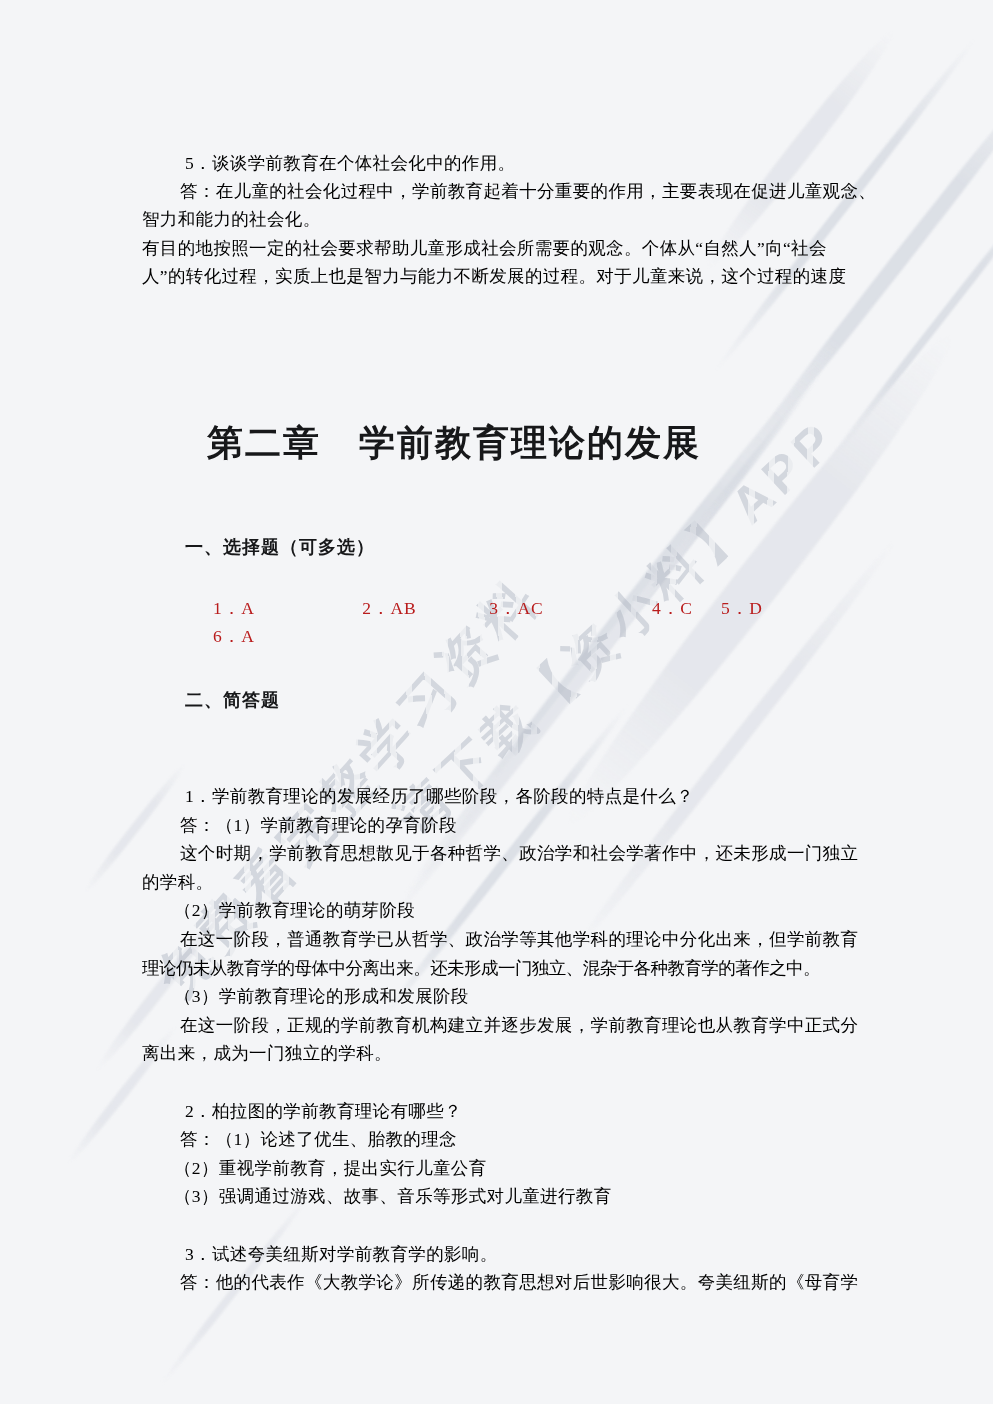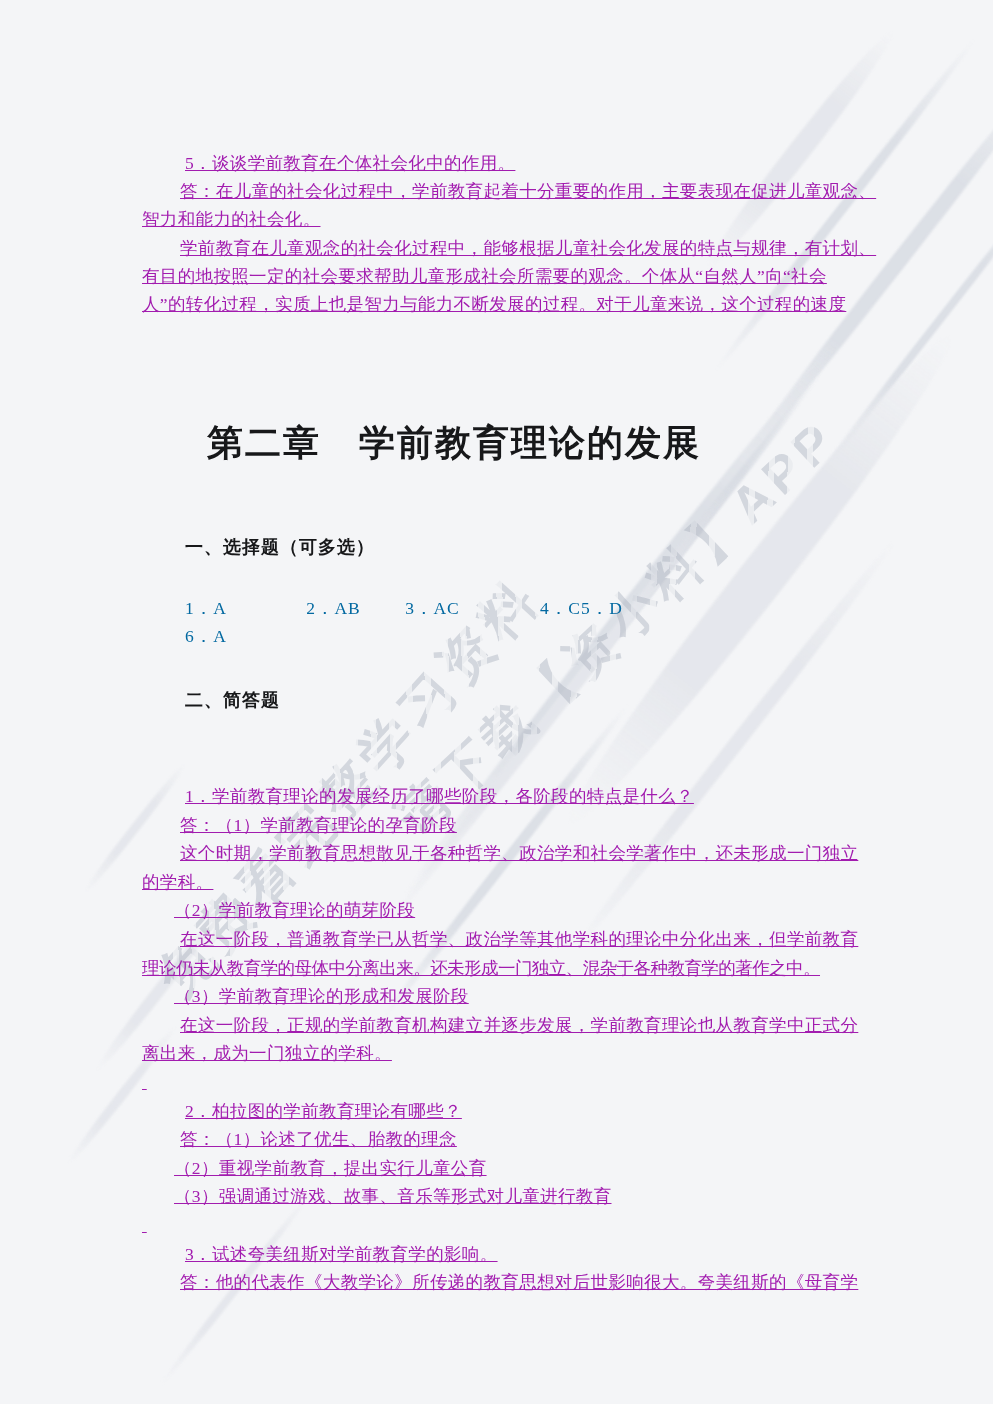--- a/index.html
+++ b/index.html
@@ -52,22 +52,21 @@
     transform:translate(-50%,-50%) rotate(-43deg);
   }
 
   
   .textblock{position:absolute;left:142px;width:722px;z-index:3;}
   .line{
     height:28.2px;line-height:28.2px;
     font-size:17.5px;
     letter-spacing:0.35px;
     white-space:pre;
-    color:#a21caf;
-    text-decoration:underline;
+    color:#000000;
   }
   #qa .line{height:28.6px;line-height:28.6px;}
   .ind-q{padding-left:43px;}
   .ind-a{padding-left:38px;}
   .ind-p{padding-left:32px;}
   .tight{letter-spacing:-0.55px;}
 
   #intro{top:149px;}
   #qa{top:782px;}
 
@@ -86,21 +85,21 @@
   }
   #heading-choice{top:535px;}
   #heading-short{top:688px;}
 
   .answers-row{position:absolute;left:185px;z-index:3;white-space:pre;}
   #answers-row1{top:597px;}
   #answers-row2{top:625px;}
   .ans{
     display:inline-block;width:99px;
     font-size:17.5px;line-height:22px;
-    letter-spacing:1px;color:#0369a1;
+    letter-spacing:1px;color:#b91c1c;margin-left:28px;
   }
 </style>
 </head>
 <body>
 
 <div class="page">
 
   <div>
     <div class="streak" style="left:845px;top:205px;width:420px;height:10px;"></div>
     <div class="streak" style="left:898px;top:262px;width:500px;height:16px;"></div>
@@ -118,21 +117,20 @@
     <div class="streak soft" style="left:235px;top:1290px;width:240px;height:8px;"></div>
   </div>
 
   <div class="watermark wm1">免费看完整学习资料</div>
   <div class="watermark wm2">请下载【资小料】APP</div>
 
   <div id="intro" class="textblock">
       <div class="line ind-q">5．谈谈学前教育在个体社会化中的作用。</div>
       <div class="line ind-a">答：在儿童的社会化过程中，学前教育起着十分重要的作用，主要表现在促进儿童观念、</div>
       <div class="line">智力和能力的社会化。</div>
-      <div class="line ind-a">学前教育在儿童观念的社会化过程中，能够根据儿童社会化发展的特点与规律，有计划、</div>
       <div class="line">有目的地按照一定的社会要求帮助儿童形成社会所需要的观念。个体从“自然人”向“社会</div>
       <div class="line">人”的转化过程，实质上也是智力与能力不断发展的过程。对于儿童来说，这个过程的速度</div>
     </div>
 
   <h1 id="chapter-title">第二章　学前教育理论的发展</h1>
 
   <h2 id="heading-choice" class="section-heading">一、选择题（可多选）</h2>
   <div id="answers-row1" class="answers-row"><div class="ans" style="display: inline-block;">1．A</div><div class="ans" style="display: inline-block; text-align: center;">2．AB</div><div class="ans" style="display: inline-block; text-align: center;">3．AC</div><div class="ans" style="display: inline-block; text-align: right;">4．C</div><div class="ans" style="display: inline-block;">5．D</div></div>
   <div id="answers-row2" class="answers-row"><div class="ans" style="display: inline-block;">6．A</div></div>
 

